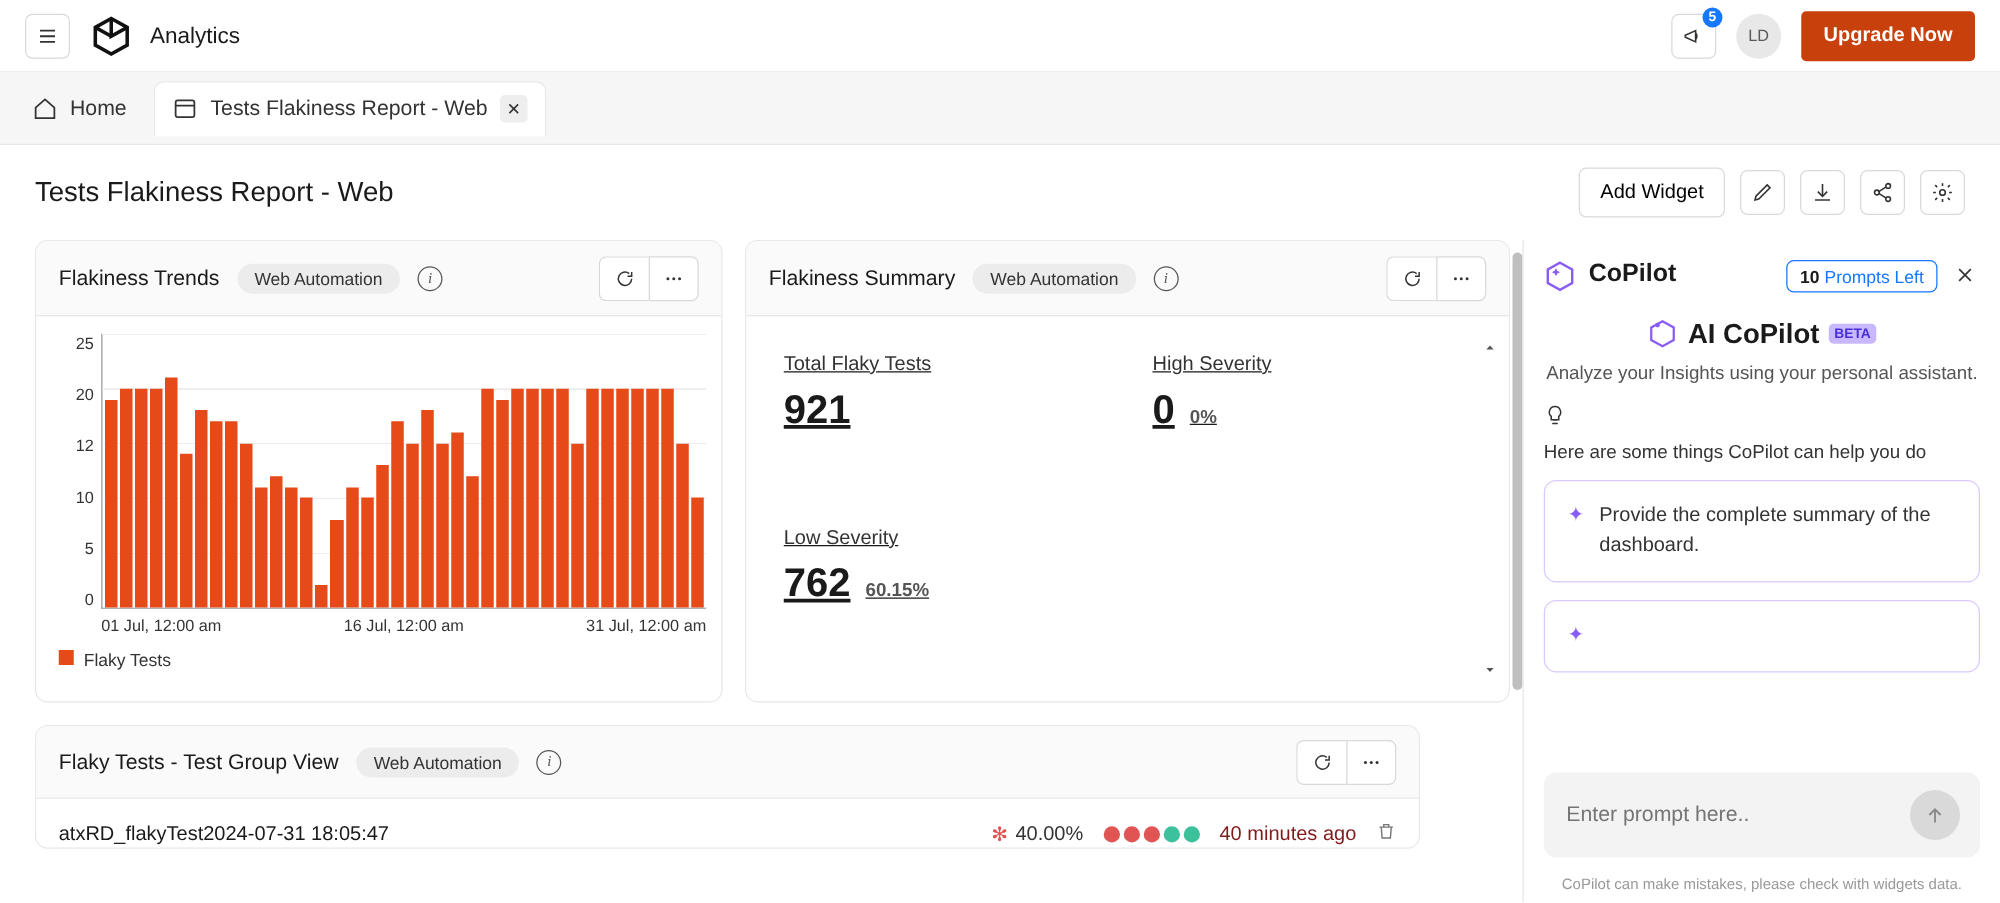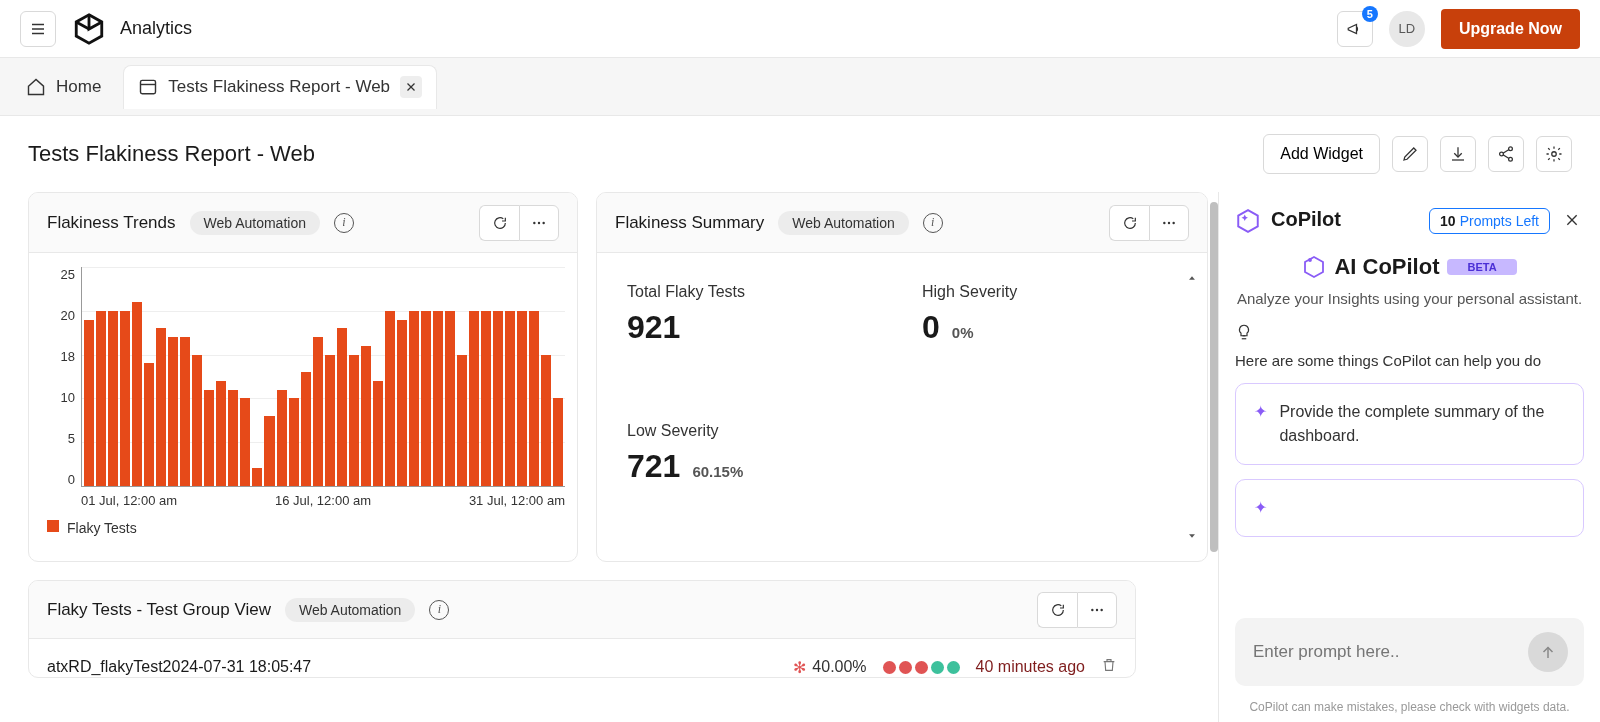--- a/index.html
+++ b/index.html
@@ -81,21 +81,21 @@
   .bars::before{content:"";position:absolute;inset:0;
     background-image:repeating-linear-gradient(to top,transparent 0,transparent calc(100%/5 - 1px),#eee calc(100%/5 - 1px),#eee calc(100%/5));pointer-events:none;}
   .bar{flex:1;background:var(--orange);min-width:0;z-index:1;}
   .x-axis{display:flex;justify-content:space-between;font-size:13px;color:#333;
     padding:6px 0 0 40px;}
   .legend{display:flex;gap:8px;font-size:14px;color:#333;
     padding:12px 0 0 6px;}
   .legend-swatch{width:12px;height:12px;background:var(--orange);}
   
   .summary-card{flex:1;height:370px;}
-  .summary-body{flex:1;padding:30px 30px;display:grid;grid-template-columns:1fr 1fr;gap:30px 40px;position:relative;}
+  .summary-body{flex:1;padding:30px 30px;display:grid;grid-template-columns:1fr 1fr;gap:30px 40px;position:relative;text-decoration:underline;}
   .metric-label{font-size:16px;color:#333;}
   .metric-row{display:flex;align-items:baseline;gap:12px;margin-top:8px;}
   .metric-value{font-size:32px;font-weight:600;}
   .metric-pct{font-size:15px;font-weight:600;color:#555;}
   .caret-stack{position:absolute;right:10px;top:20px;bottom:20px;display:flex;flex-direction:column;justify-content:space-between;color:#555;}
   
   .wide-card{width:1108px;}
   .wide-card .card-hdr{height:58px;}
   .test-row{display:flex;align-items:center;padding:18px 18px 0;gap:16px;font-size:16px;}
   .test-row .name{flex:1;}
@@ -110,21 +110,21 @@
   .copilot-title{font-size:20px;font-weight:600;}
   .prompts-pill{border:1px solid #1677ff;color:#1677ff;border-radius:6px;
     padding:4px 10px;font-size:14px;display:flex;gap:4px;align-items:center;}
   .prompts-pill b{color:#1a1a1a;}
   .close-x{width:24px;height:24px;display:flex;align-items:center;justify-content:center;
     font-size:20px;cursor:pointer;}
   .ai-banner{display:flex;flex-direction:column;gap:8px;align-items:center;margin-top:6px;}
   .ai-banner .row{display:flex;align-items:center;gap:8px;text-align:center;}
   .ai-banner-title{font-size:22px;font-weight:600;}
   .beta{background:#c7b8ff;color:#4b2fd6;font-size:11px;font-weight:700;
-    padding:2px 20px;border-radius:4px;}
+    padding:2px 4px;border-radius:4px;}
   .ai-sub{font-size:15px;color:#555;text-align:center;line-height:1.4;}
   .help-row{display:flex;gap:8px;color:#333;font-size:15px;flex-direction:column;}
   .bulb{width:20px;}
   .suggestion{border:1px solid #d9c9ff;border-radius:10px;padding:16px 18px;
     font-size:16px;color:#333;line-height:1.5;display:flex;gap:12px;cursor:pointer;}
   .suggestion:nth-of-type(2){opacity:0.4;height:36px;overflow:hidden;}
   .sparkle{color:var(--purple);}
   .prompt-box{background:#f3f3f3;border-radius:10px;padding:14px 16px;display:flex;align-items:center;gap:12px;margin-top:auto;}
   .prompt-box input{flex:1;border:none;background:transparent;font-size:17px;outline:none;color:#555;}
   .send-btn{width:40px;height:40px;border-radius:50%;background:#d9d9d9;display:flex;align-items:center;justify-content:center;color:#888;}
@@ -243,21 +243,21 @@
                   <circle cx="19" cy="12" r="1.8"></circle>
                 </svg>
             </div>
           </div>
         </div>
         <div class="chart-body">
           <div class="chart-area">
             <div class="y-axis">
               <span>25</span>
                 <span>20</span>
-                <span>18</span>
+                <span>12</span>
                 <span>10</span>
                 <span>5</span>
                 <span>0</span>
             </div>
             <div class="bars" id="bars">
                 <div class="bar" style="height: 76%;"></div>
                 <div class="bar" style="height: 80%;"></div>
                 <div class="bar" style="height: 80%;"></div>
                 <div class="bar" style="height: 80%;"></div>
                 <div class="bar" style="height: 84%;"></div>
@@ -342,21 +342,21 @@
           <div>
             <div class="metric-label">High Severity</div>
             <div class="metric-row">
                 <span class="metric-value">0</span>
                 <span class="metric-pct">0%</span>
               </div>
           </div>
           <div>
             <div class="metric-label">Low Severity</div>
             <div class="metric-row">
-                <span class="metric-value">721</span>
+                <span class="metric-value">762</span>
                 <span class="metric-pct">60.15%</span>
               </div>
           </div>
           <div class="caret-stack">
             <svg width="10" height="10" viewBox="0 0 24 24" fill="#555">
                 <path d="M5 16 L12 8 L19 16 Z"></path>
               </svg>
             <svg width="10" height="10" viewBox="0 0 24 24" fill="#555">
                 <path d="M5 8 L12 16 L19 8 Z"></path>
               </svg>

